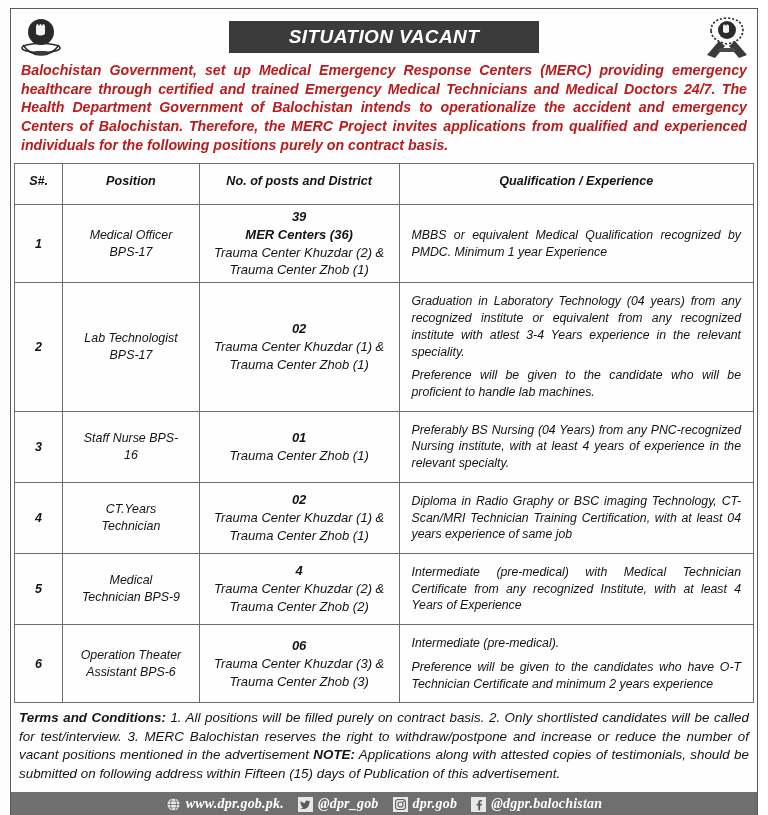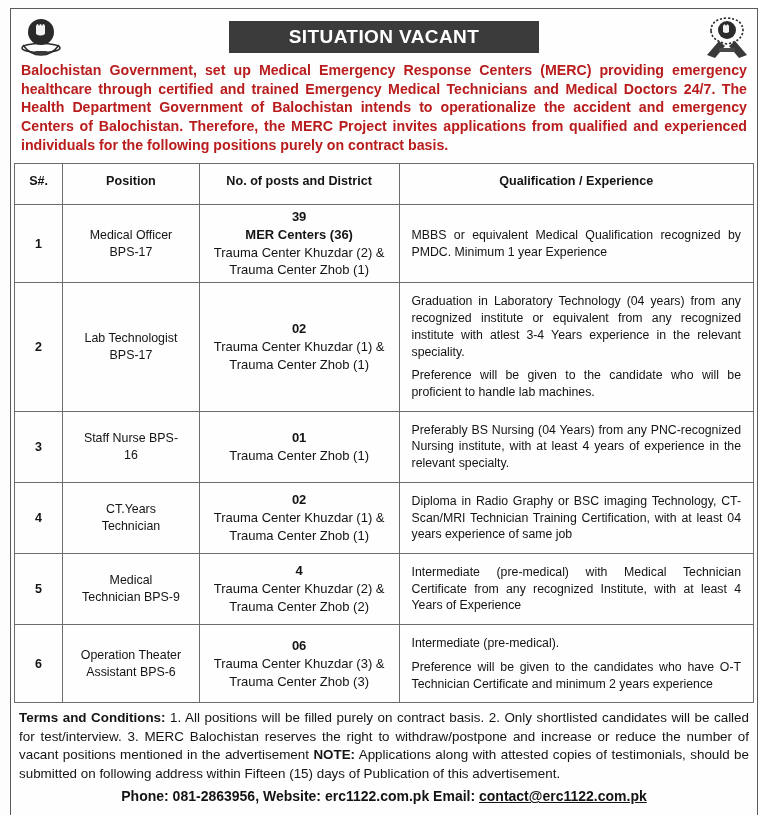--- a/index.html
+++ b/index.html
@@ -16,20 +16,21 @@
     -webkit-font-smoothing: antialiased;
   }
 
   .ad {
     position: relative;
     width: 640px;
     height: 815px;
     box-sizing: border-box;
     padding: 8px 18px 4px 10px;
     background: #fdfdfd;
+    font-style: italic;
   }
 
   .ad-frame {
     border: 1.5px solid #5a5a5a;
     box-sizing: border-box;
     width: 748px;
     background: #fefefe;
   }
 
   
@@ -358,28 +359,20 @@
             <p>Preference will be given to the candidates who have O-T Technician Certificate and minimum 2 years experience</p>
           </td>
         </tr>
       </tbody>
     </table>
 
     <div class="terms">
       <b>Terms and Conditions:</b><span> 1. All positions will be filled purely on contract basis. 2. Only shortlisted candidates will be called for test/interview. 3.  MERC Balochistan reserves the right to withdraw/postpone and increase or reduce the number of vacant positions mentioned in the advertisement </span><b>NOTE:</b><span> Applications along with attested copies of testimonials, should be submitted on following address within Fifteen (15) days of Publication of this advertisement.</span>
     </div>
 
-    <div class="contact">
-      <span>Phone:</span>
-      <span>081-2863956,</span>
-      <span>Website:</span>
-      <span>erc1122.com.pk</span>
-      <span>Email:</span>
-      <span class="email">contact@erc1122.com.pk</span>
-    </div>
 
 
 
     <div class="social-band">
       <span class="social-item">
         <span class="sicon">
           <svg viewBox="0 0 15 15" xmlns="http://www.w3.org/2000/svg">
             <circle cx="7.5" cy="7.5" r="6.6" fill="#e8e8e8" stroke="#5a5a5a" stroke-width="0.8"></circle>
             <ellipse cx="7.5" cy="7.5" rx="3" ry="6.6" fill="none" stroke="#5a5a5a" stroke-width="0.7"></ellipse>
             <path d="M1 7.5 H14" stroke="#5a5a5a" stroke-width="0.7"></path>

